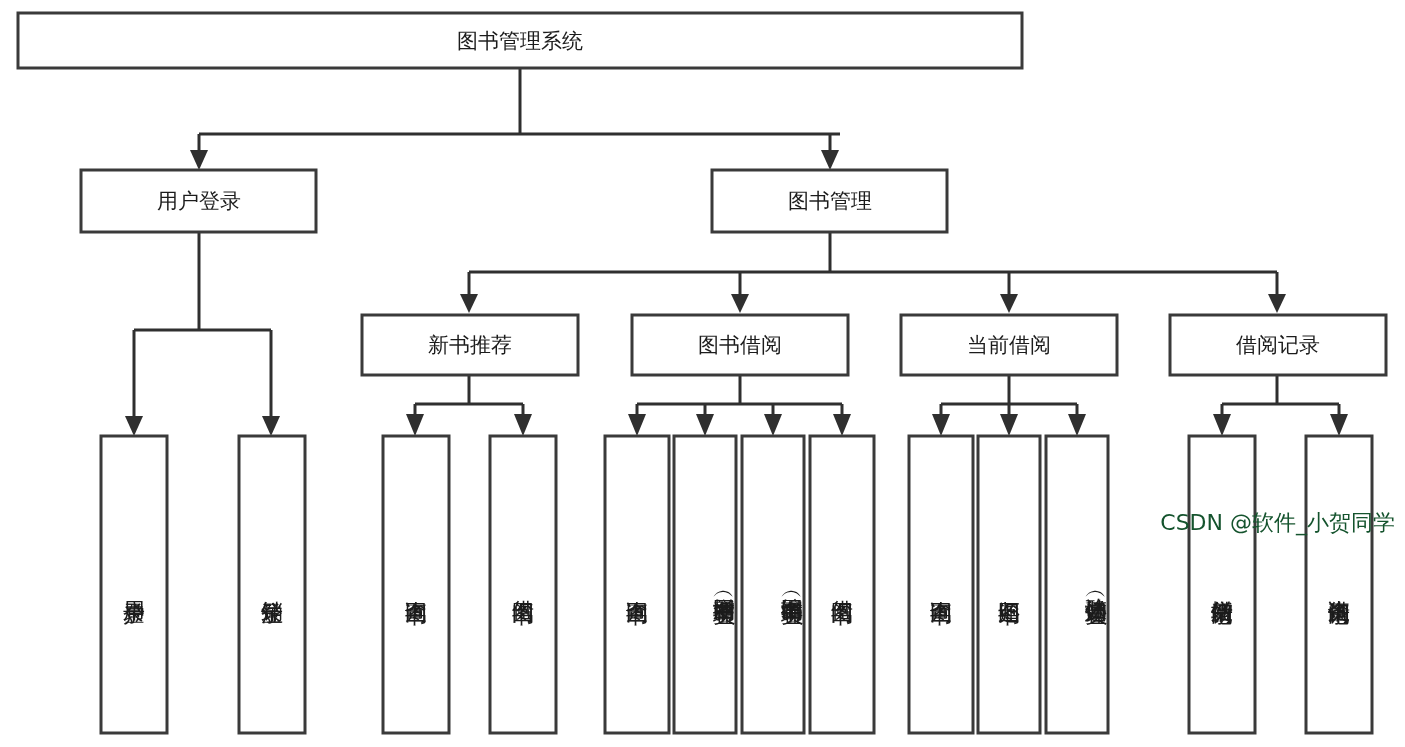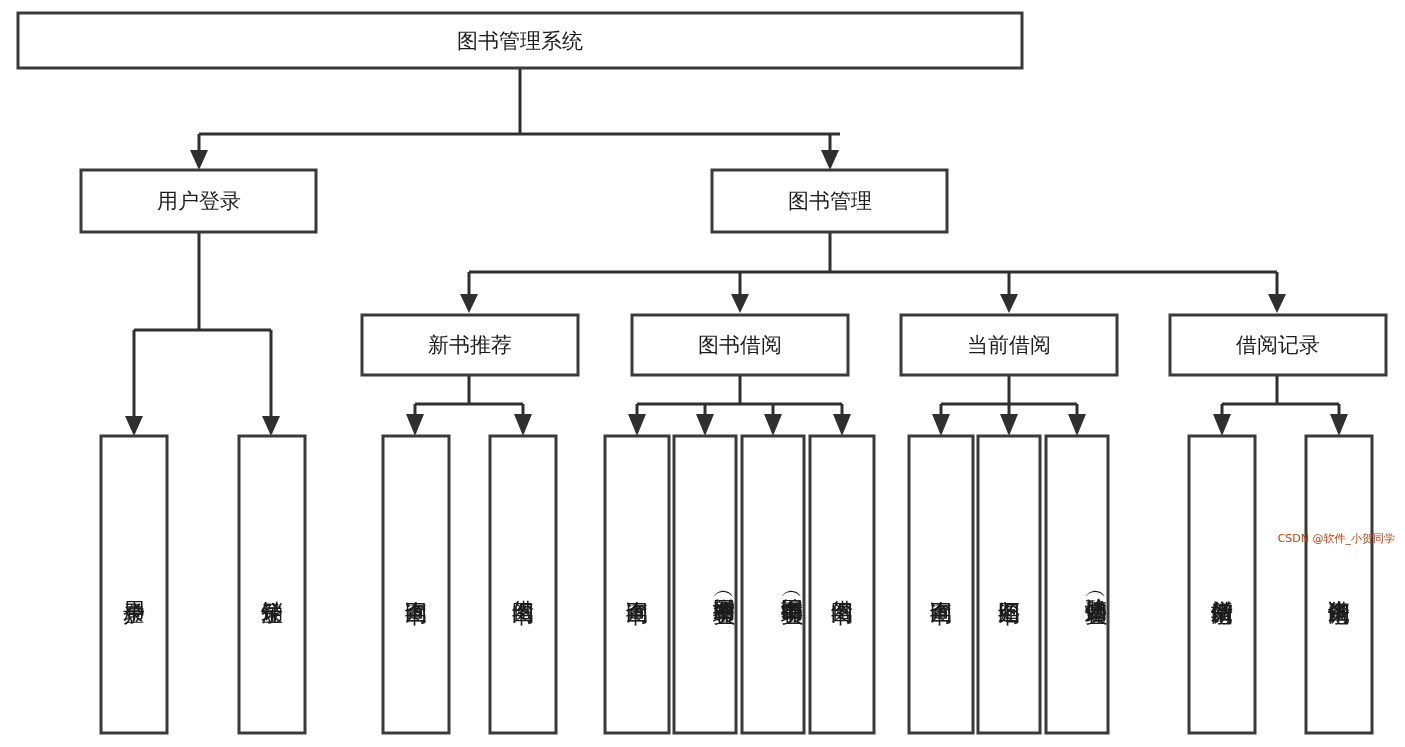--- a/index.html
+++ b/index.html
@@ -57,24 +57,24 @@
     font-size: 22px;
     line-height: 1.08;
     color: #1c1c1c;
     letter-spacing: 1px;
     white-space: nowrap;
     pointer-events: none;
   }
   .watermark {
     position: absolute;
     right: 10px;
-    bottom: 15px;
-    font-family: "DejaVu Sans", "Liberation Sans", sans-serif;
-    font-size: 11px;
-    color: #c2410c;
+    bottom: 23px;
+    font-family: "DejaVu Sans", "Liberation Sans", sans-serif;
+    font-size: 22px;
+    color: #14532d;
     white-space: nowrap;
   }
 </style>
 </head>
 <body>
 
 <div id="diagram-root">
 
   <svg class="diagram-canvas" viewBox="0 0 1405 747" xmlns="http://www.w3.org/2000/svg">
 

